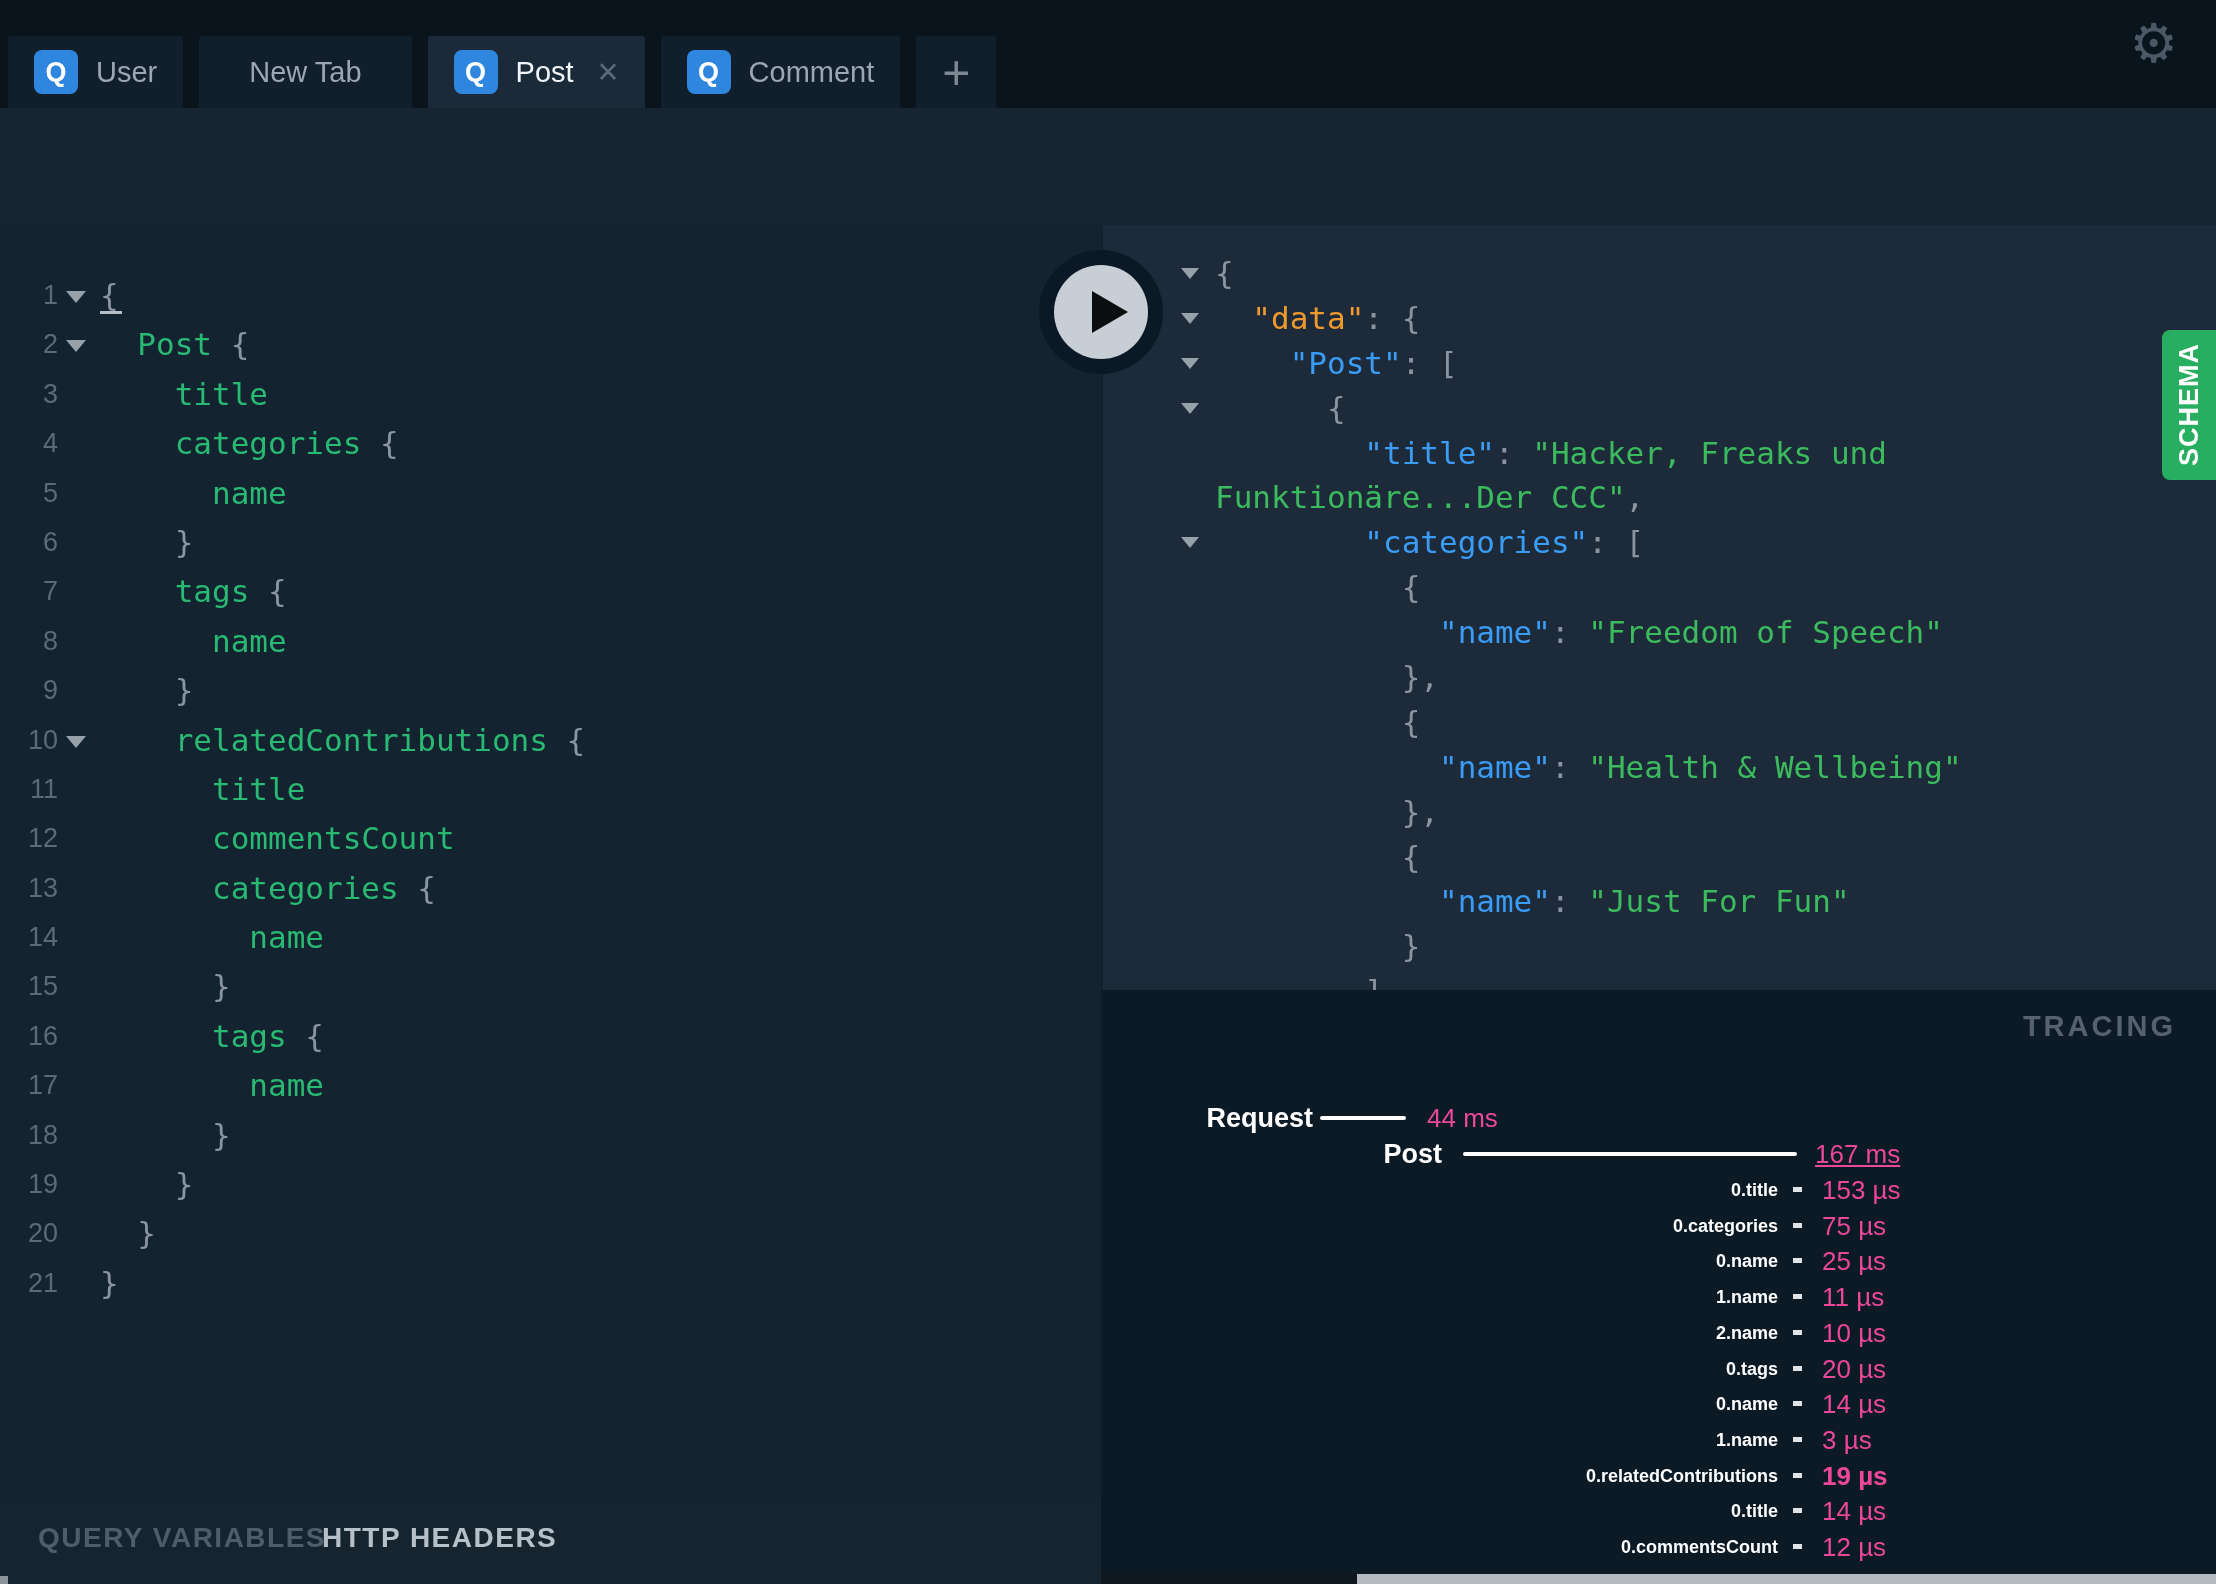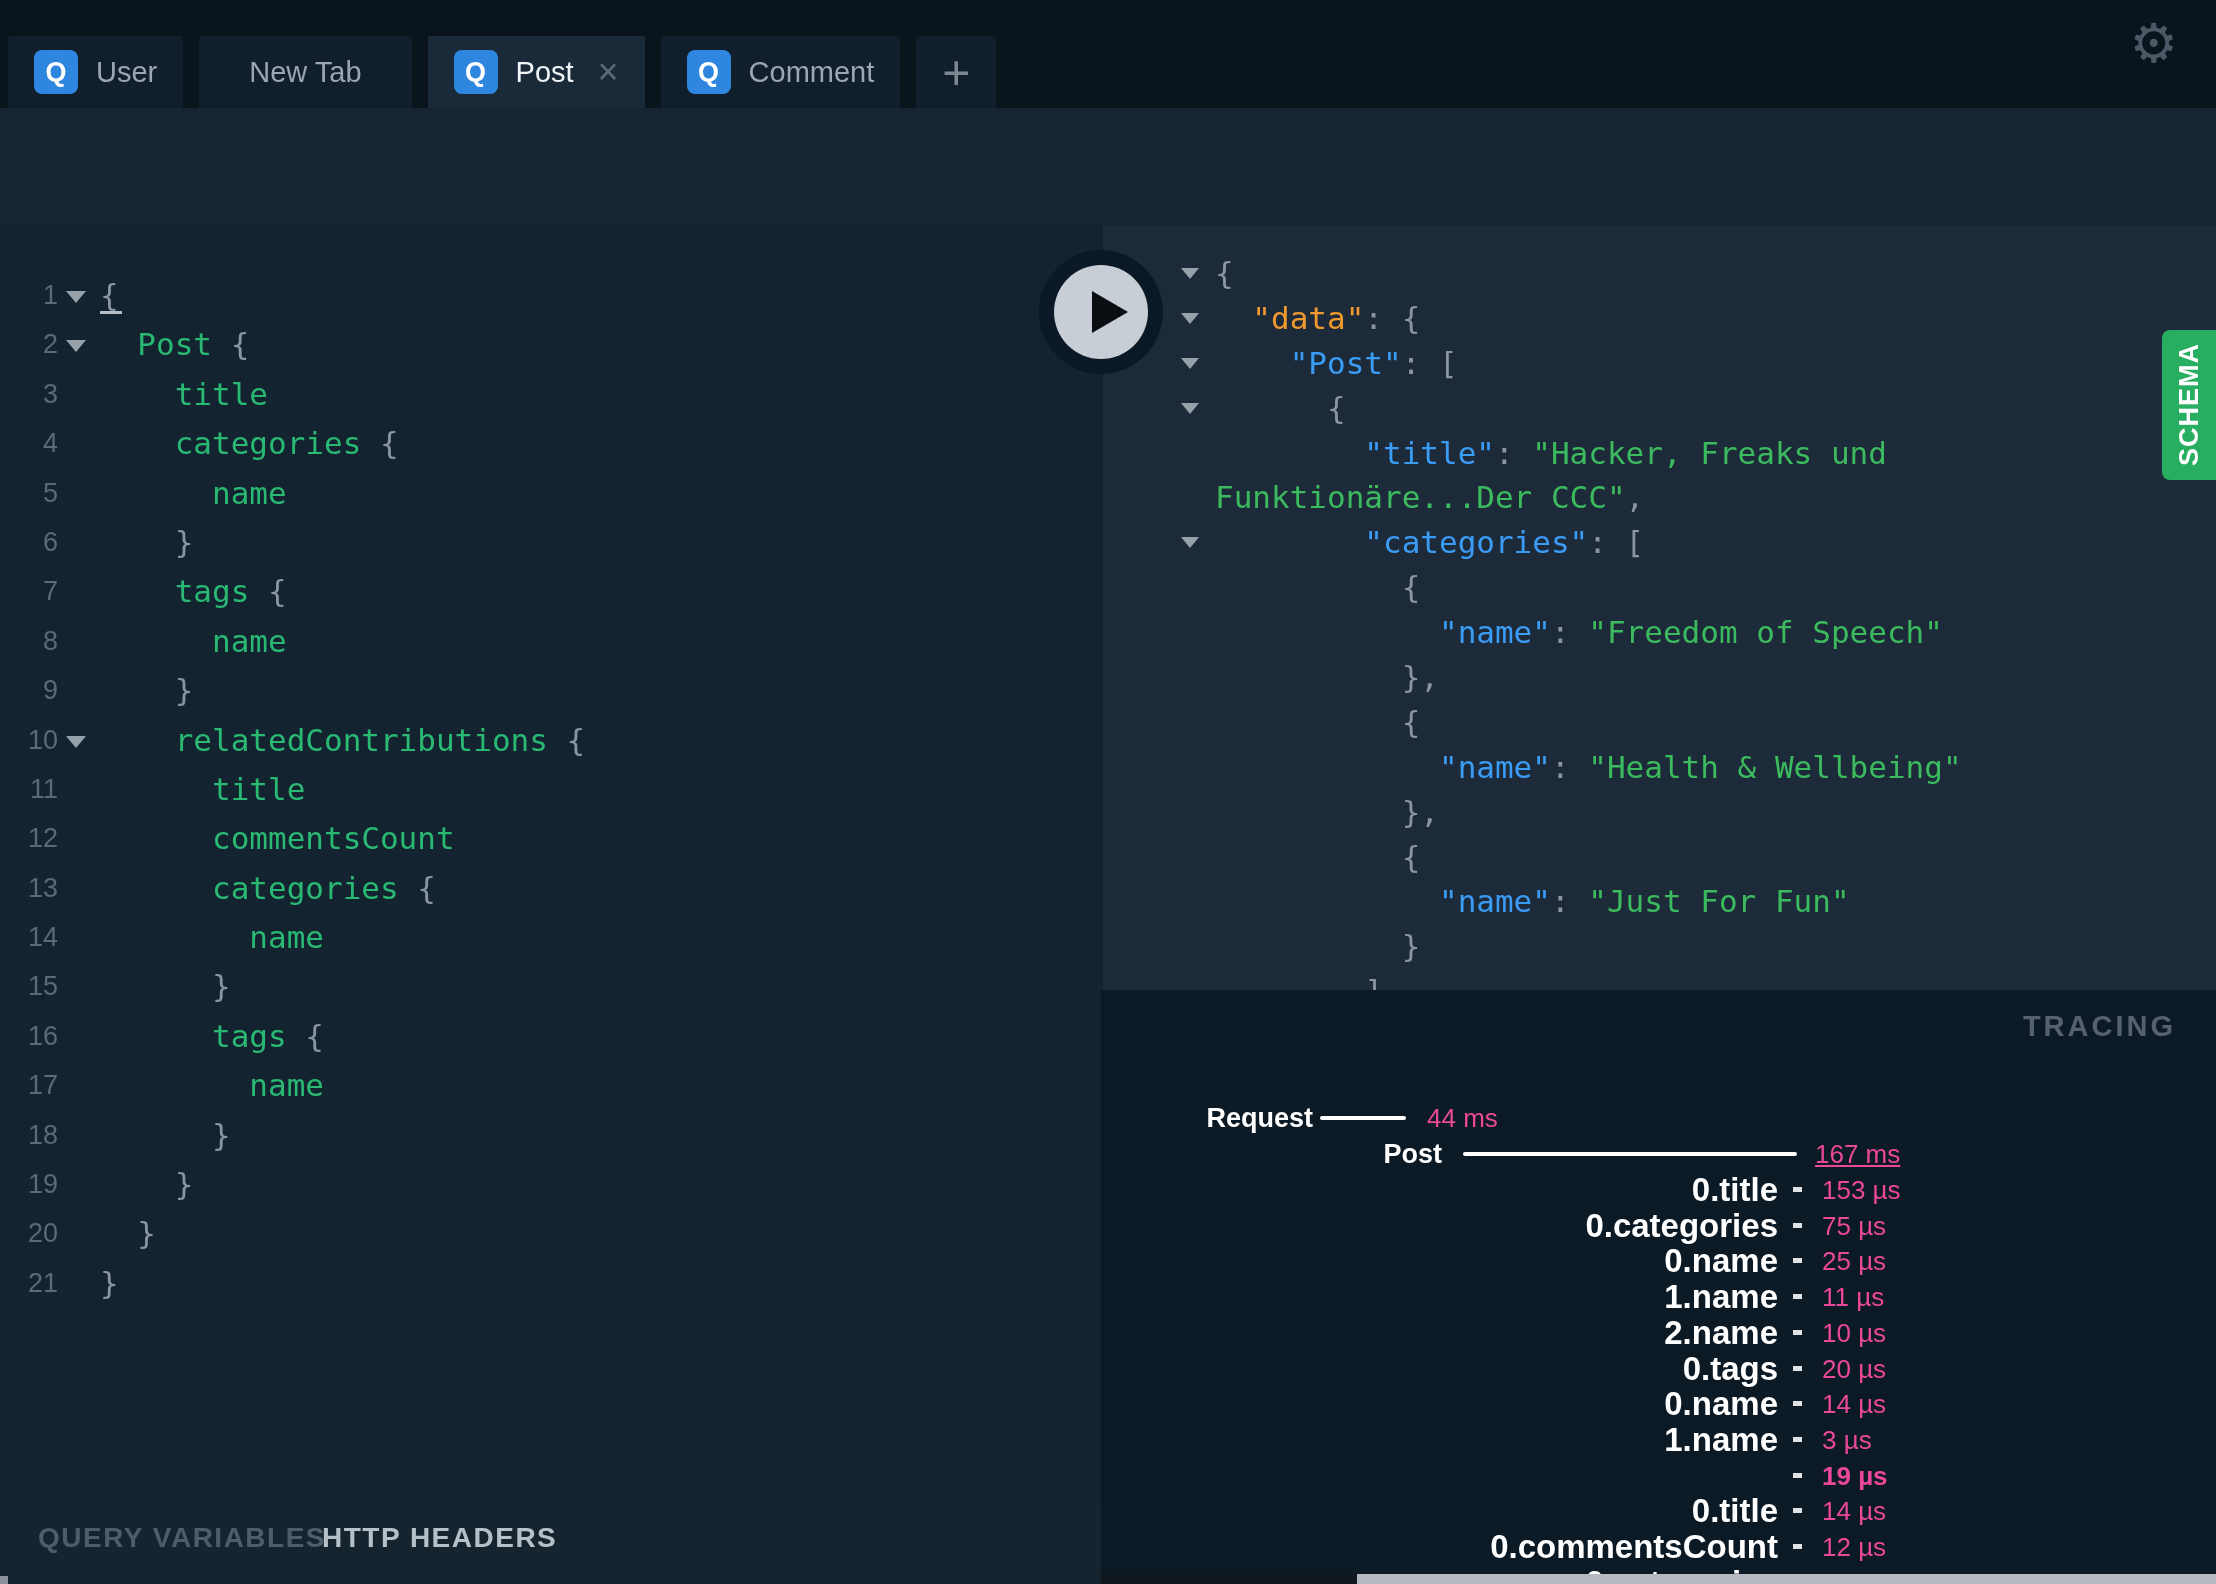--- a/index.html
+++ b/index.html
@@ -77,21 +77,21 @@
               border-radius:8px 0 0 8px;display:flex;align-items:center;justify-content:center;z-index:6;}
   .schema-btn span{writing-mode:vertical-rl;transform:rotate(180deg);color:#ffffff;
                    font-weight:bold;font-size:27px;letter-spacing:1px;}
 
   
   .tracing{position:absolute;left:1101px;top:990px;width:1115px;height:594px;background:#0c1a26;overflow:hidden;}
   .tr-title{position:absolute;right:40px;top:20px;font-weight:bold;font-size:29px;
             letter-spacing:3px;color:#55626e;}
   .tr-row{position:absolute;left:0;width:100%;height:36px;}
   .tr-label{position:absolute;left:0;top:0;text-align:right;color:#ffffff;font-size:27px;line-height:36px;font-weight:bold;}
-  .tr-label.small{font-size:33px;}
+  .tr-label.small{font-size:18px;}
   .tr-bar{position:absolute;top:16px;height:4px;background:#ffffff;border-radius:2px;}
   .tr-dash{position:absolute;left:692px;top:15px;width:9px;height:5px;background:#dfe3e6;}
   .tr-value{position:absolute;top:0;color:#ec4899;font-size:26px;line-height:36px;}
 
   
   .bottombar{position:absolute;left:0;top:1497px;width:1101px;height:87px;background:#16242f;}
   .bb-qv{position:absolute;left:38px;top:25px;font-weight:bold;font-size:28px;letter-spacing:1.5px;color:#4e5d6a;}
   .bb-hh{position:absolute;left:322px;top:25px;font-weight:bold;font-size:28px;letter-spacing:1.5px;color:#b6c0c9;}
 
   
@@ -245,20 +245,21 @@
           <span class="tr-label small" style="width: 677px;">0.name</span>
           <span class="tr-dash"></span>
           <span class="tr-value" style="left: 721px;">14 µs</span>
         </div>
         <div class="tr-row" style="top: 432.04px;">
           <span class="tr-label small" style="width: 677px;">1.name</span>
           <span class="tr-dash"></span>
           <span class="tr-value" style="left: 721px;">3 µs</span>
         </div>
         <div class="tr-row" style="top: 467.76px;">
+          <span class="tr-label small" style="width: 677px;">0.relatedContributions</span>
           <span class="tr-dash"></span>
           <span class="tr-value" style="left: 721px; font-weight: bold;">19 µs</span>
         </div>
         <div class="tr-row" style="top: 503.48px;">
           <span class="tr-label small" style="width: 677px;">0.title</span>
           <span class="tr-dash"></span>
           <span class="tr-value" style="left: 721px;">14 µs</span>
         </div>
         <div class="tr-row" style="top: 539.2px;">
           <span class="tr-label small" style="width: 677px;">0.commentsCount</span>

